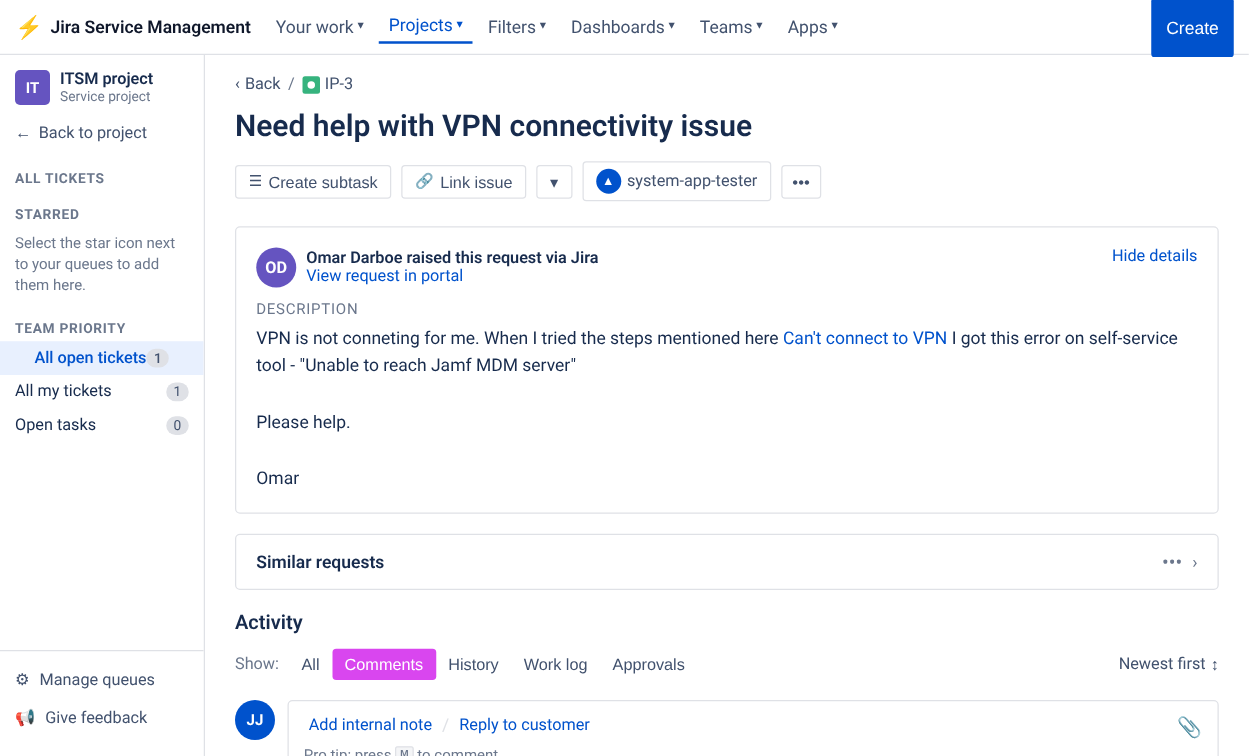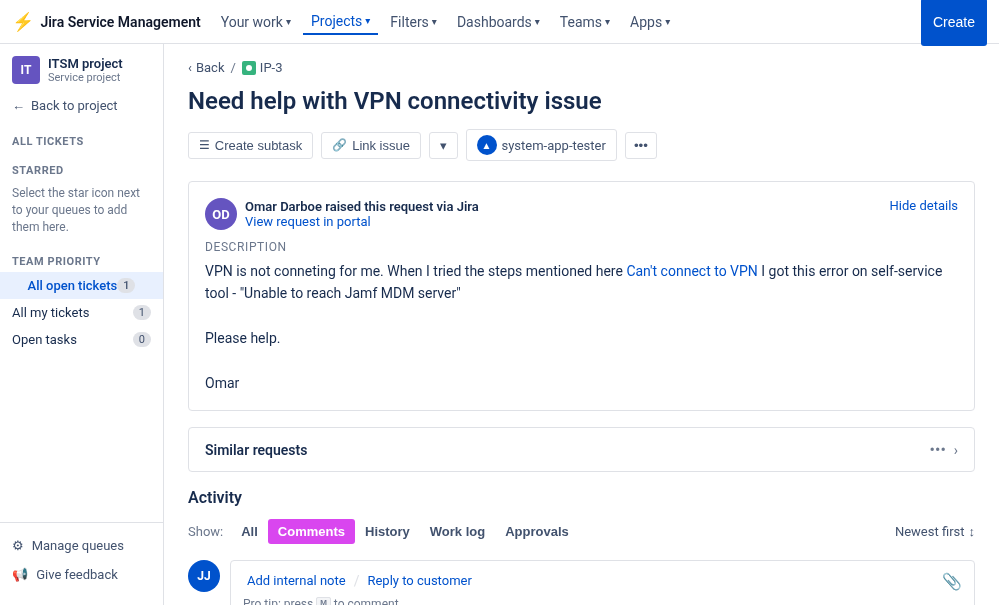--- a/index.html
+++ b/index.html
@@ -8,21 +8,21 @@
     
     .topnav {
       display: flex; align-items: center; background: #fff; border-bottom: 1px solid #dfe1e6;
       height: 44px; padding: 0 12px; gap: 4px; position: sticky; top: 0; z-index: 100;
     }
     .topnav-logo { display: flex; align-items: center; gap: 6px; margin-right: 8px; }
     .topnav-logo-icon { color: #0052cc; font-size: 18px; }
     .topnav-logo-text { font-weight: 600; font-size: 14px; color: #0f172a; white-space: nowrap; }
     .topnav-item {
       padding: 4px 8px; font-size: 14px; color: #42526e; cursor: pointer; border-radius: 3px;
-      display: flex; align-items: center; gap: 3px; white-space: nowrap;
+      display: flex; gap: 3px; white-space: nowrap;
     }
     .topnav-item.active { color: #0052cc; border-bottom: 2px solid #0052cc; border-radius: 0; }
     .topnav-chevron { font-size: 10px; }
     .topnav-spacer { flex: 1; }
     .btn-create {
       background: #0052cc; color: #fff; border: none; border-radius: 3px;
       padding: 16px 12px; font-size: 14px; font-weight: 500; cursor: pointer;
     }
 
     
@@ -114,21 +114,21 @@
     .similar-dots { color: #6b778c; cursor: pointer; font-size: 16px; }
     .similar-chevron { color: #6b778c; cursor: pointer; }
 
     
     .activity-section { margin-bottom: 16px; }
     .activity-title { font-size: 16px; font-weight: 600; color: #172b4d; margin-bottom: 12px; }
     .activity-tabs { display: flex; align-items: center; gap: 0; margin-bottom: 16px; }
     .activity-show { font-size: 13px; color: #6b778c; margin-right: 8px; }
     .activity-tab {
       padding: 5px 10px; font-size: 13px; color: #42526e; cursor: pointer;
-      border-radius: 3px; border: none; background: none; font-weight: bold;
+      border-radius: 3px; border: none; background: none;
     }
     .activity-tab.active { background: #d946ef; color: #fff; border-radius: 3px; }
     .activity-sort { margin-left: auto; font-size: 13px; color: #42526e; display: flex; align-items: center; gap: 4px; cursor: pointer; }
 
     
     .comment-row { display: flex; align-items: flex-start; gap: 10px; }
     .comment-avatar { width: 32px; height: 32px; border-radius: 50%; background: #0052cc; display: flex; align-items: center; justify-content: center; color: #fff; font-size: 12px; font-weight: bold; flex-shrink: 0; }
     .comment-box { flex: 1; border: 1px solid #dfe1e6; border-radius: 4px; padding: 10px 12px; }
     .comment-box-header { display: flex; justify-content: space-between; align-items: center; }
     .comment-actions { display: flex; gap: 0; }

